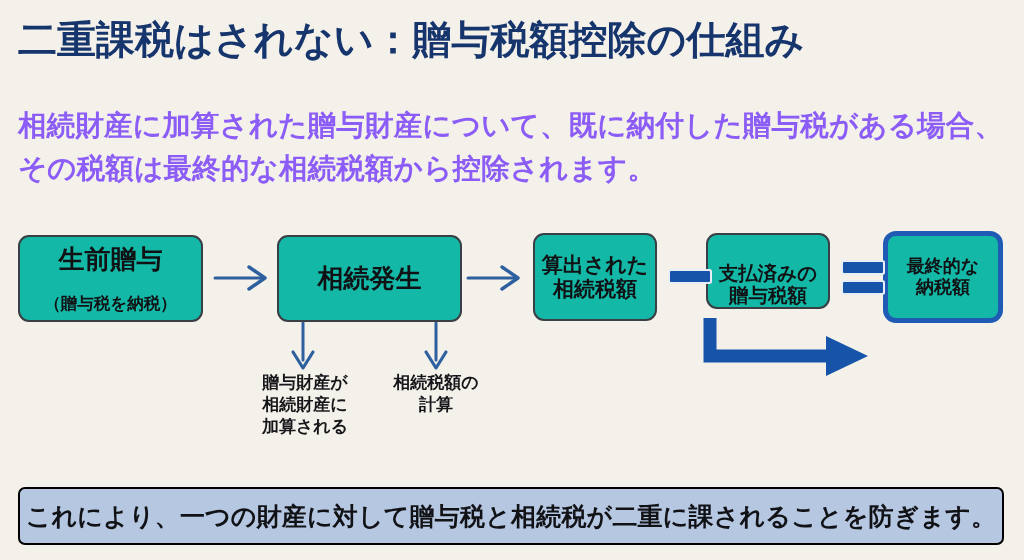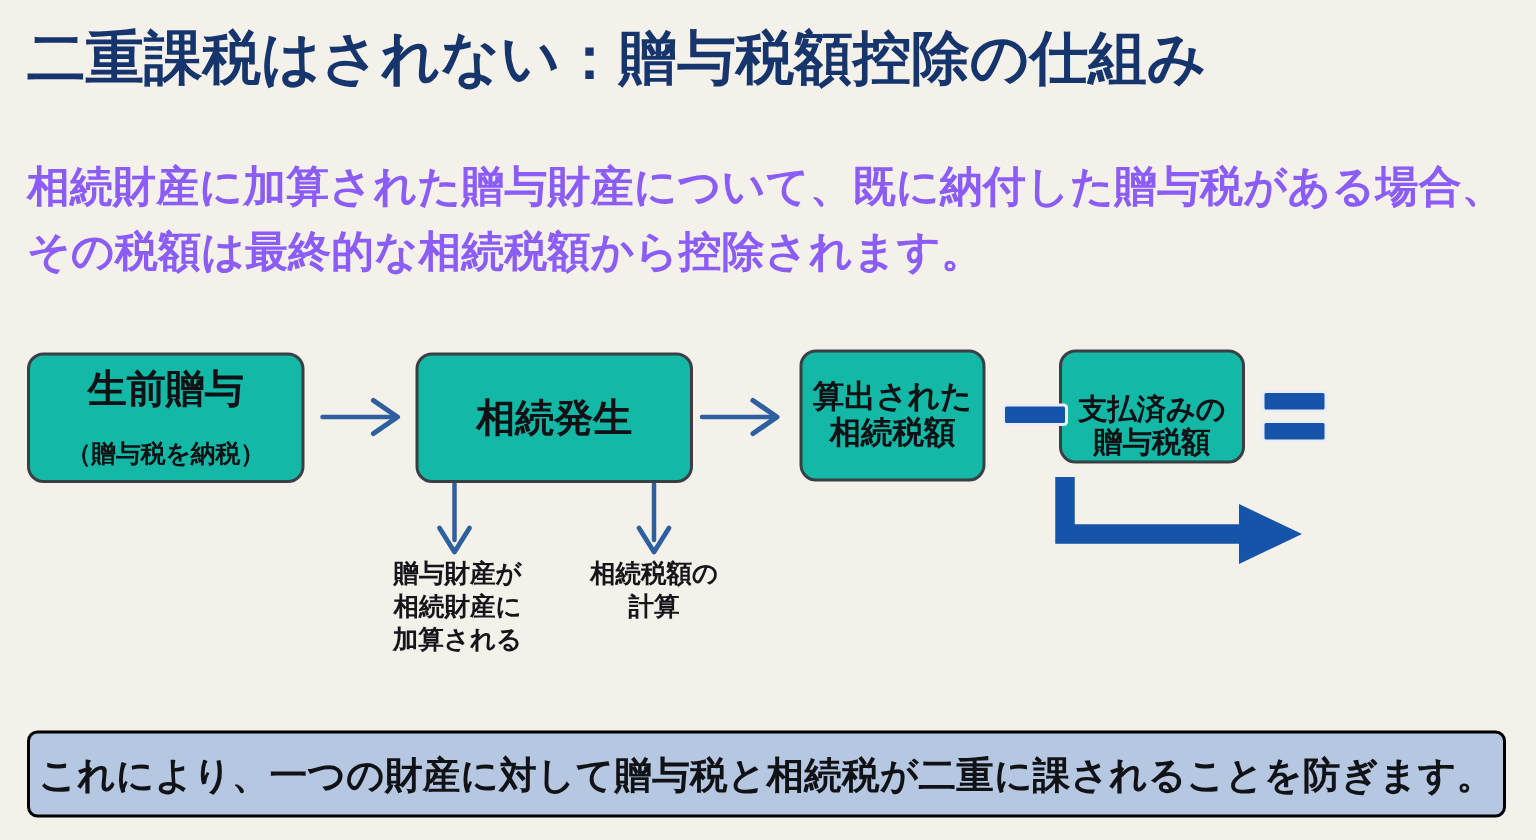--- a/index.html
+++ b/index.html
@@ -152,20 +152,24 @@
   <div class="fbox" id="box3">
     <div class="main" style="white-space:pre-line;">算出された
 相続税額</div>
   </div>
 
   <div class="fbox" id="box4">
     <div class="main" style="white-space:pre-line;">支払済みの
 贈与税額</div>
   </div>
 
+  <div class="fbox accent" id="box5">
+    <div class="main" style="white-space:pre-line;">最終的な
+納税額</div>
+  </div>
 
   <span class="thin-arrow" style="left:213px; top:262px;">
     <svg width="60" height="32" viewBox="0 0 60 32">
       <path d="M2 16 H48" stroke="#2e5f9e" stroke-width="3" fill="none" stroke-linecap="round"></path>
       <path d="M36 5 L52 16 L36 27" stroke="#2e5f9e" stroke-width="3.4" fill="none" stroke-linecap="round" stroke-linejoin="round"></path>
     </svg>
   </span>
 
   <span class="thin-arrow" style="left:466px; top:262px;">
     <svg width="60" height="32" viewBox="0 0 60 32">

